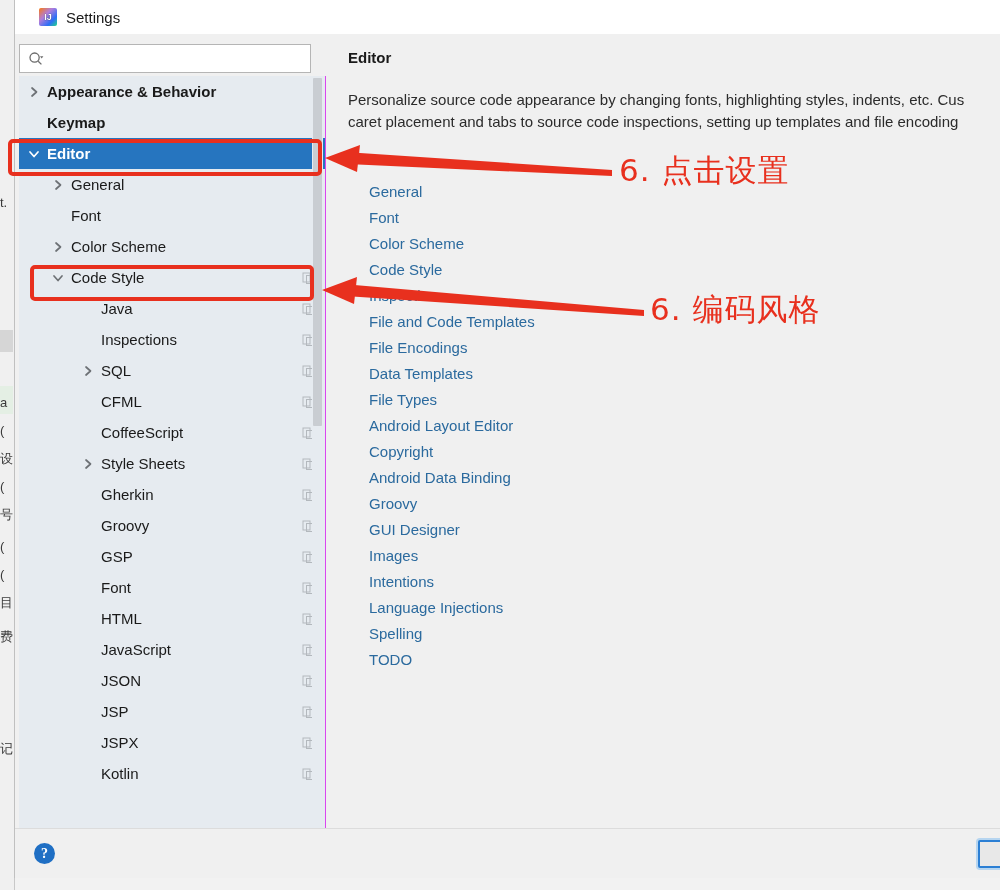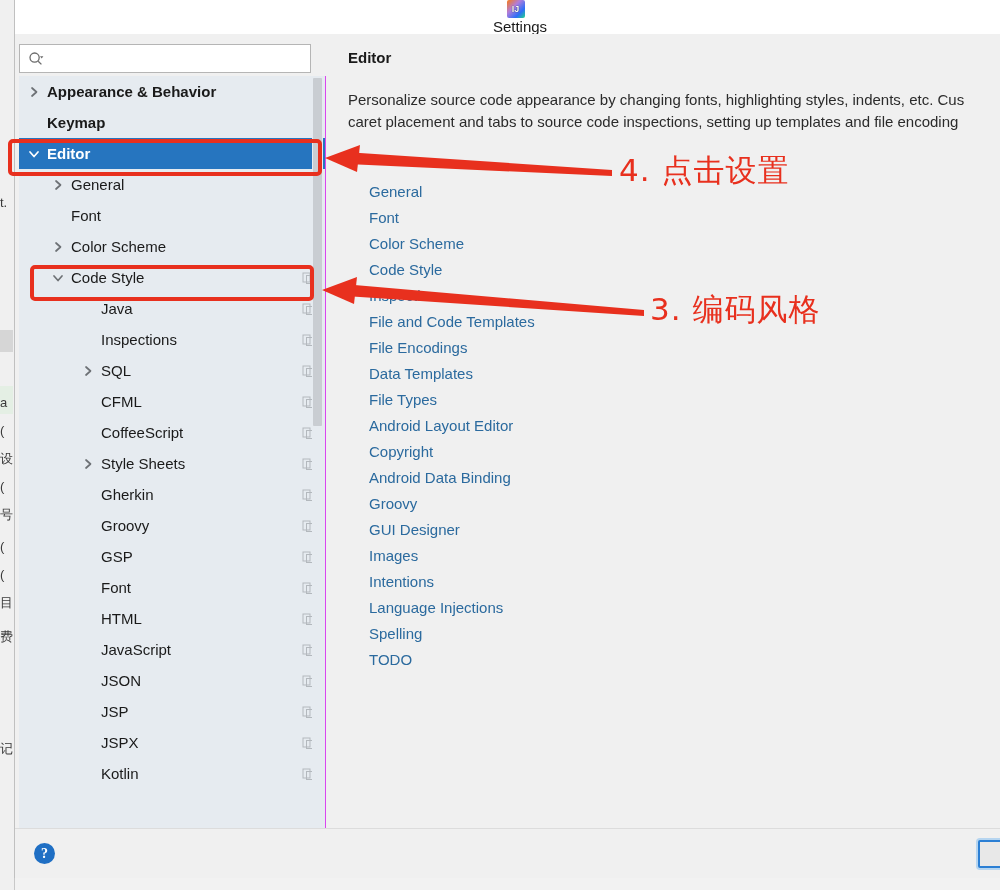--- a/index.html
+++ b/index.html
@@ -40,21 +40,20 @@
     background: #f0f0f0;
     border: 1px solid #c0c0c0;
     border-top: none;
     box-sizing: border-box;
   }
   #titlebar {
     position: absolute; left: 0; top: 0; width: 986px; height: 34px;
     background: #ffffff;
     display: flex; align-items: center; padding-left: 24px;
     box-sizing: border-box;
-    flex-direction: column;
   }
   #app-icon {
     width: 18px; height: 18px; margin-right: 9px;
     border-radius: 2px;
     background:
       linear-gradient(135deg, #f97a12 0%, #b07ddb 38%, #2d6ef7 72%, #21d789 100%);
     position: relative; flex: none;
   }
   #app-icon::after {
     content: "IJ";
@@ -469,15 +468,15 @@
 
   <svg width="1000" height="890" style="position:absolute;left:0;top:0;">
 
     <polygon points="612,176 347,164 345,152 612,170" fill="#e8301e"></polygon>
     <polygon points="325,158 360,145 357,172" fill="#e8301e"></polygon>
 
     <polygon points="644,316 345,296 343,284 644,310" fill="#e8301e"></polygon>
     <polygon points="322,290 357,277 354,304" fill="#e8301e"></polygon>
   </svg>
 
-  <div class="anno-text" style="left:619px; top:150px;">4. 点击设置</div>
-  <div class="anno-text" style="left:650px; top:289px;">3. 编码风格</div>
+  <div class="anno-text" style="left:619px; top:150px;">6. 点击设置</div>
+  <div class="anno-text" style="left:650px; top:289px;">6. 编码风格</div>
 </div>
 
 </body></html>

